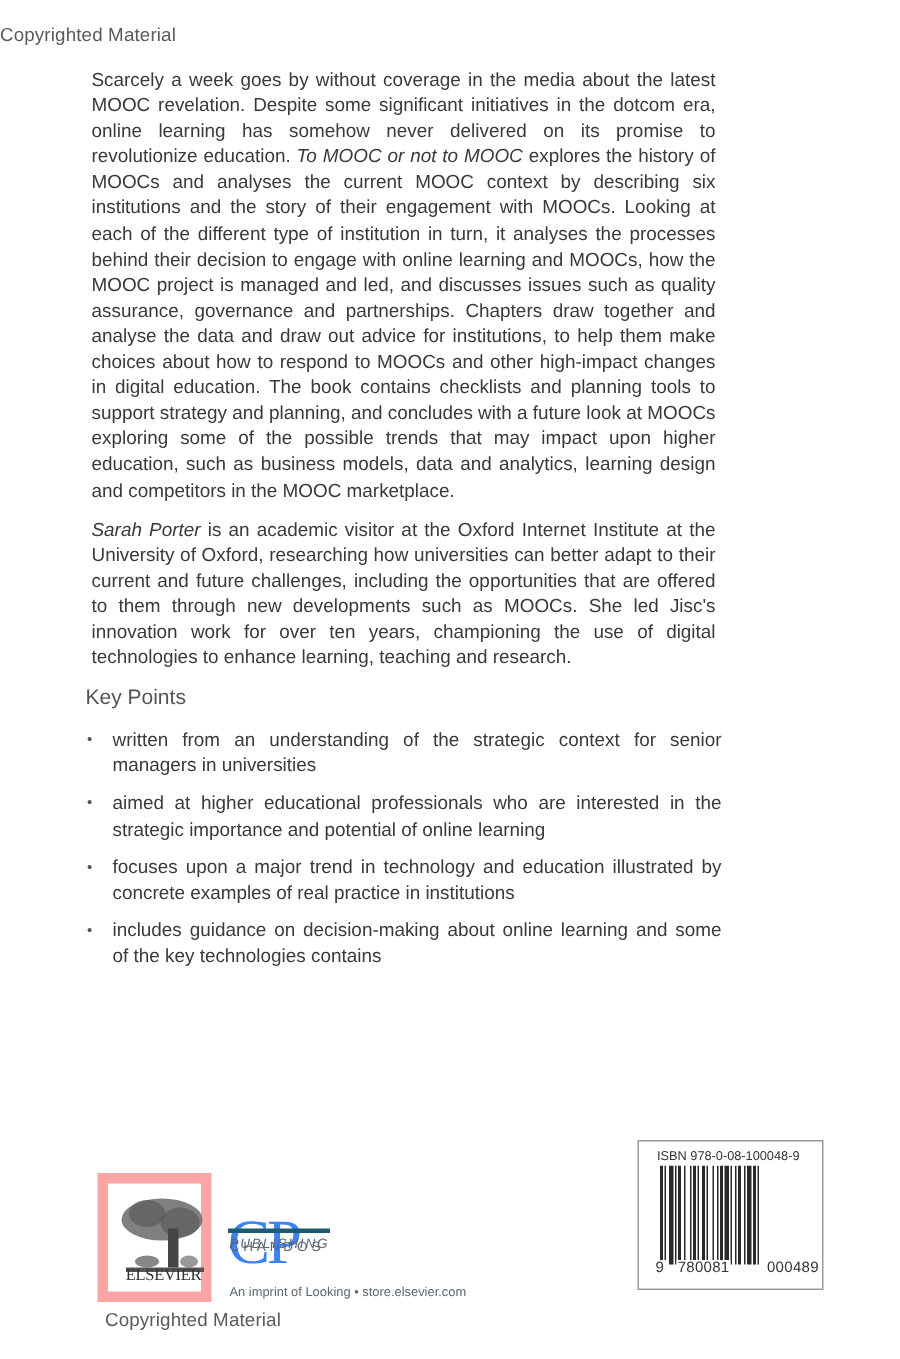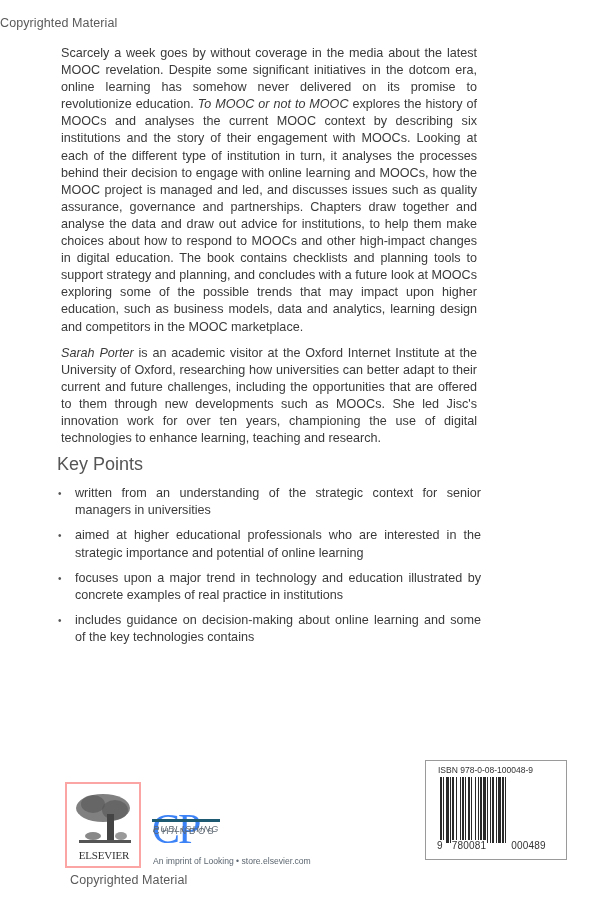--- a/index.html
+++ b/index.html
@@ -16,31 +16,31 @@
   .wm-bottom { top: 873px; left: 0; width: 600px; padding-left: 70px; box-sizing: border-box; }
 
   .content {
     position: absolute; left: 57px; top: 41px; width: 424px;
     font-family: "Liberation Sans", sans-serif; font-size: 12.6px; line-height: 17.1px;
     color: #3a3a3a;
   }
   .content p { margin: 4px; text-align: justify; }
   .para1 { }
   .para2 { margin-top: 9px !important; }
-  .kp-heading { margin-top: 9px; color: #555; font-size: 18px; }
+  .kp-heading { margin-top: 9px; color: #555; font-size: 14px; }
   ul.kp { list-style: none; margin: 12px 0 0 0; padding: 0; }
   ul.kp li { position: relative; padding-left: 18px; text-align: justify; margin-bottom: 8px; }
   ul.kp li::before {
     content: "\2022"; position: absolute; left: 1px; top: 0; color: #555; font-size: 10px;
   }
   em { font-style: italic; }
 
   .elsevier-box {
     position: absolute; left: 65px; top: 782px; width: 76px; height: 86px;
-    border: 2px solid #fca5a5; box-sizing: border-box;
+    border: 7px solid #fca5a5; box-sizing: border-box;
   }
   .elsevier-box svg { position: absolute; left: 6px; top: 6px; }
   .elsevier-word {
     position: absolute; left: 0; bottom: 5px; width: 74px; text-align: center;
     font-family: "Liberation Serif", serif; font-size: 11px; color: #333; letter-spacing: -0.2px;
   }
   .cp-logo {
     position: absolute; left: 152px; top: 808px; font-family: "Liberation Serif", serif;
     font-size: 42px; line-height: 42px; color: #3b82f6; letter-spacing: -2px; font-weight: normal;
   }
@@ -49,21 +49,21 @@
     position: absolute; left: 153px; top: 826px; font-size: 9px; letter-spacing: 2.6px; color: #5c6670;
   }
   .publishing {
     position: absolute; left: 153px; top: 824px; font-size: 9px; letter-spacing: 1.2px; color: #5c6670; font-style: italic;
   }
   .imprint {
     position: absolute; left: 153px; top: 856px; font-size: 8.6px; color: #5c6670;
   }
 
   .isbn-box {
-    position: absolute; left: 425px; top: 760px; width: 142px; height: 100px;
+    position: absolute; left: 425px; top: 760px; width: 124px; height: 100px;
     border: 1px solid #9a9a9a; box-sizing: border-box; background: #fff;
   }
   .isbn-text {
     position: absolute; left: 0; top: 4px; width: 119px; text-align: center;
     font-size: 8.5px; color: #333;
   }
   .barcode { position: absolute; left: 14px; top: 16px; }
   .barcode-digits {
     position: absolute; left: 10px; top: 79px; font-size: 10px; color: #333; letter-spacing: 0.2px;
     background: transparent;

